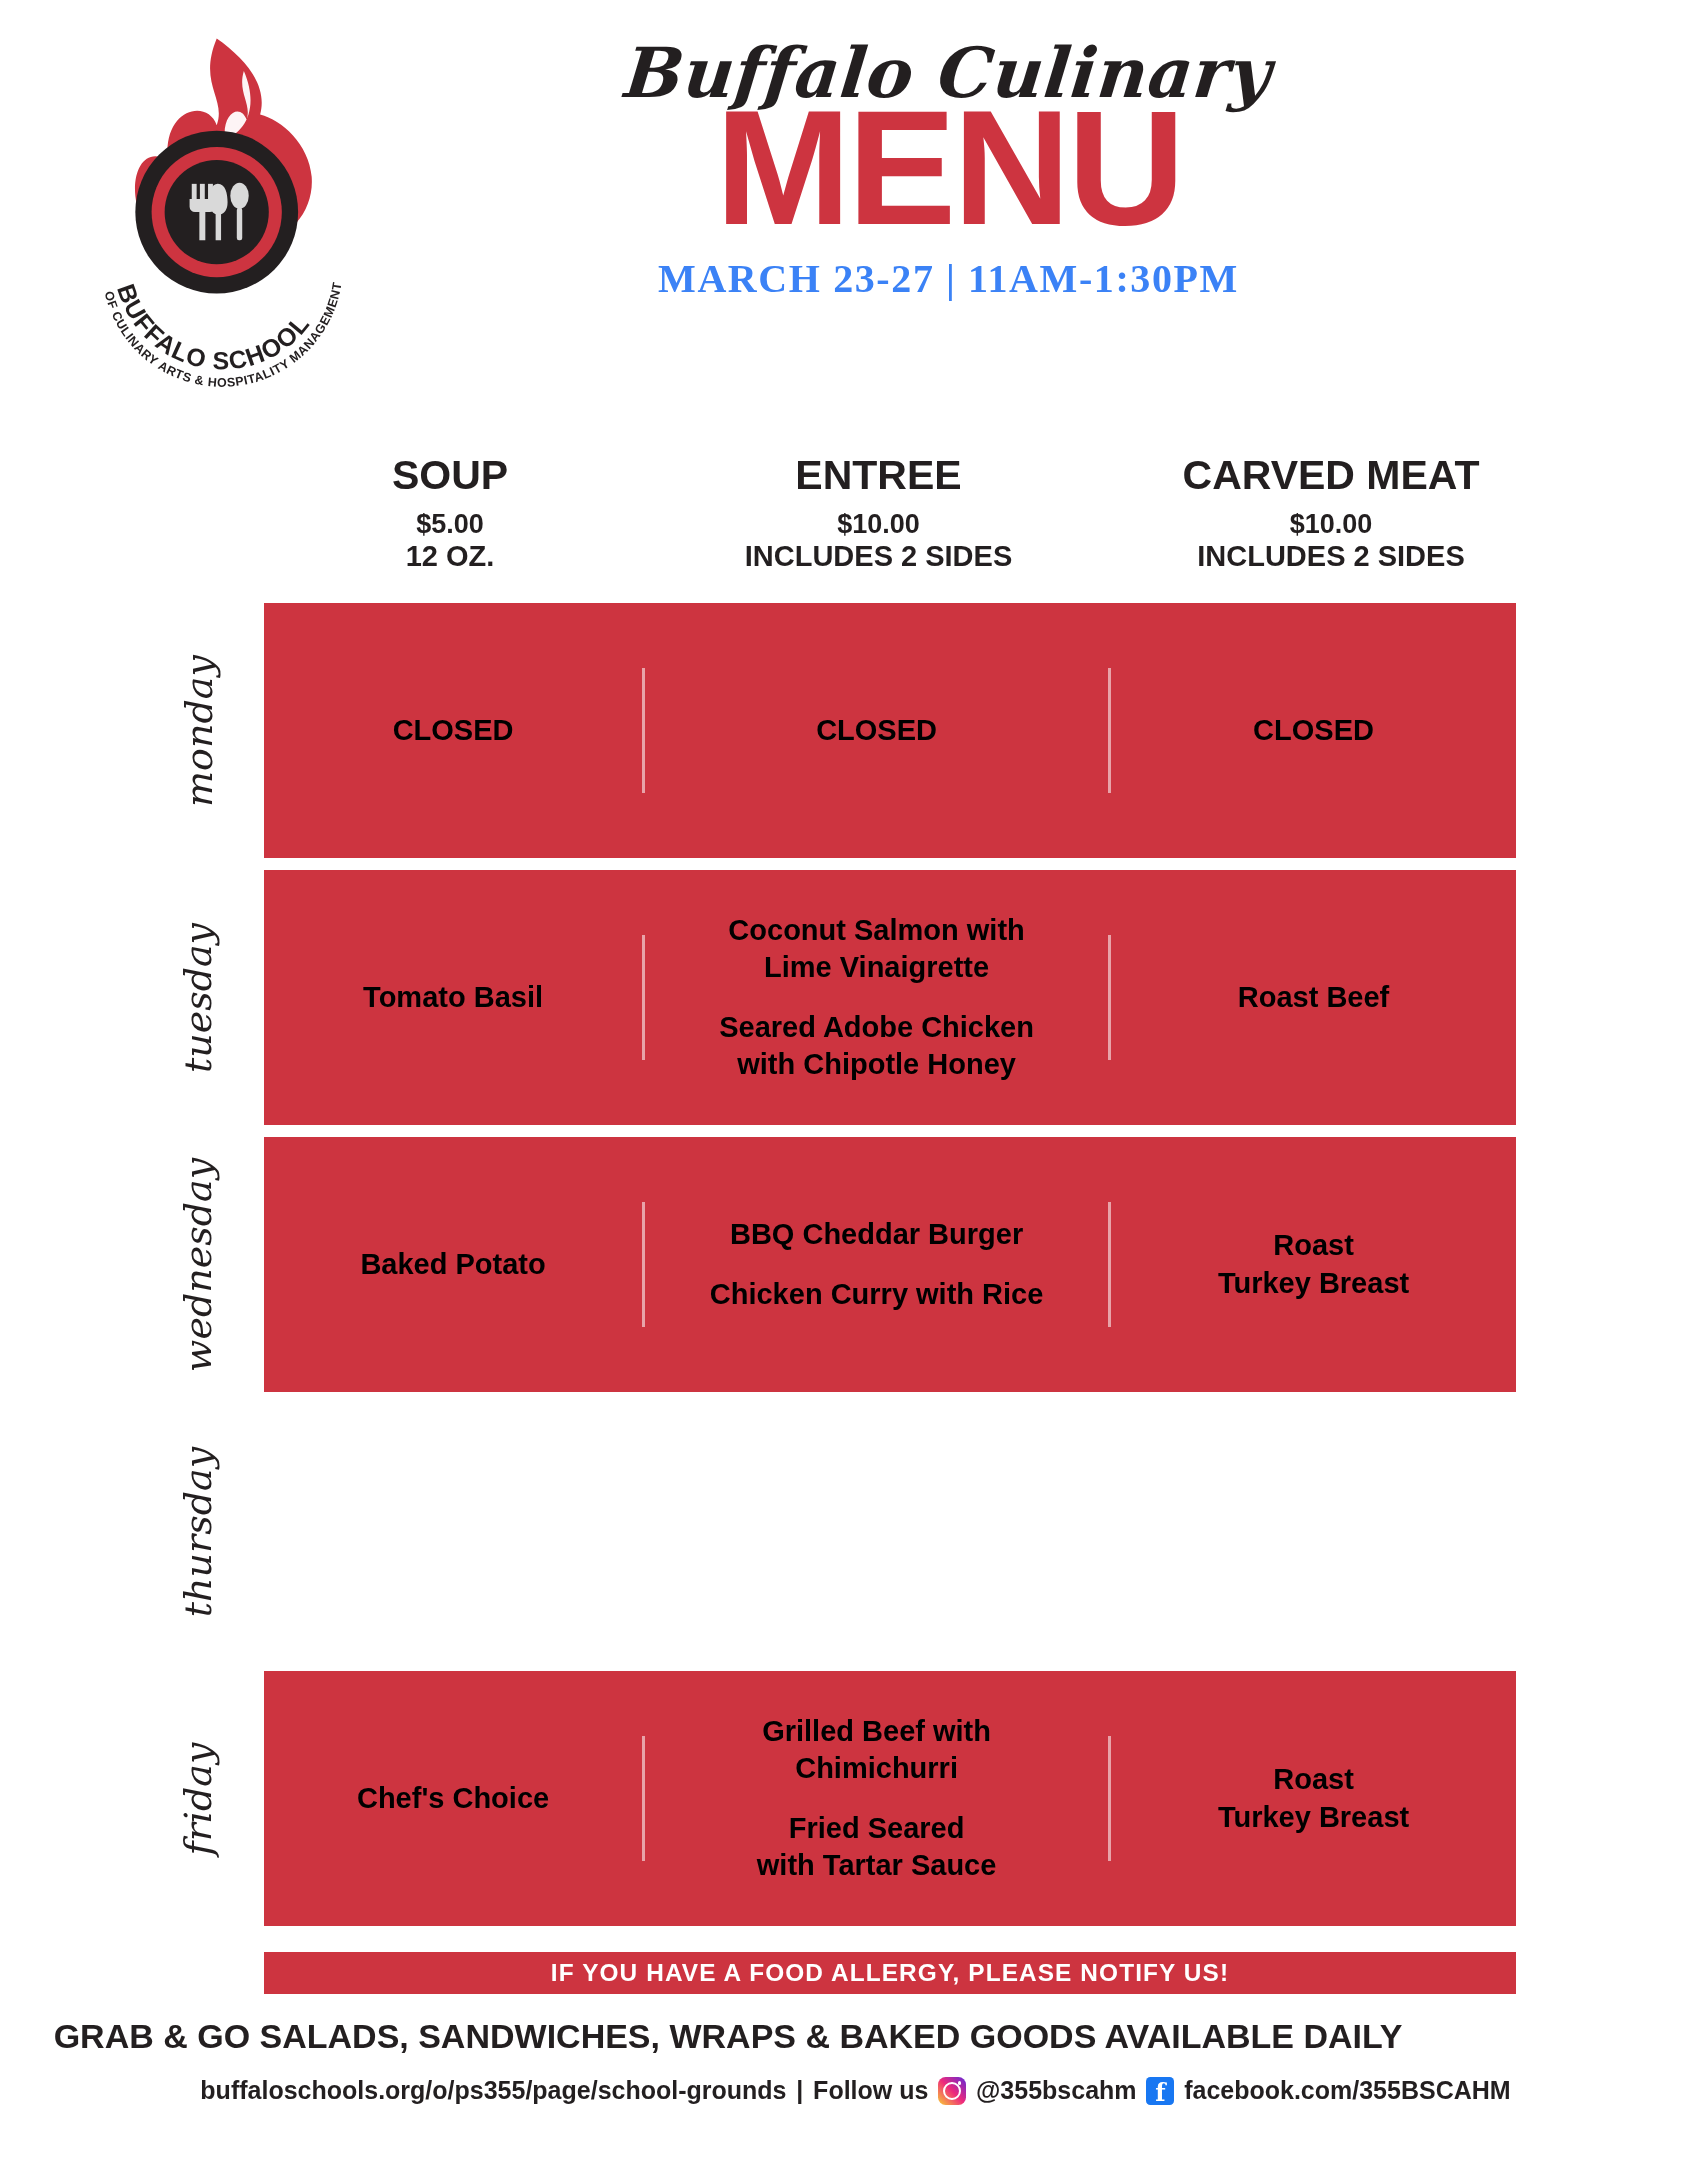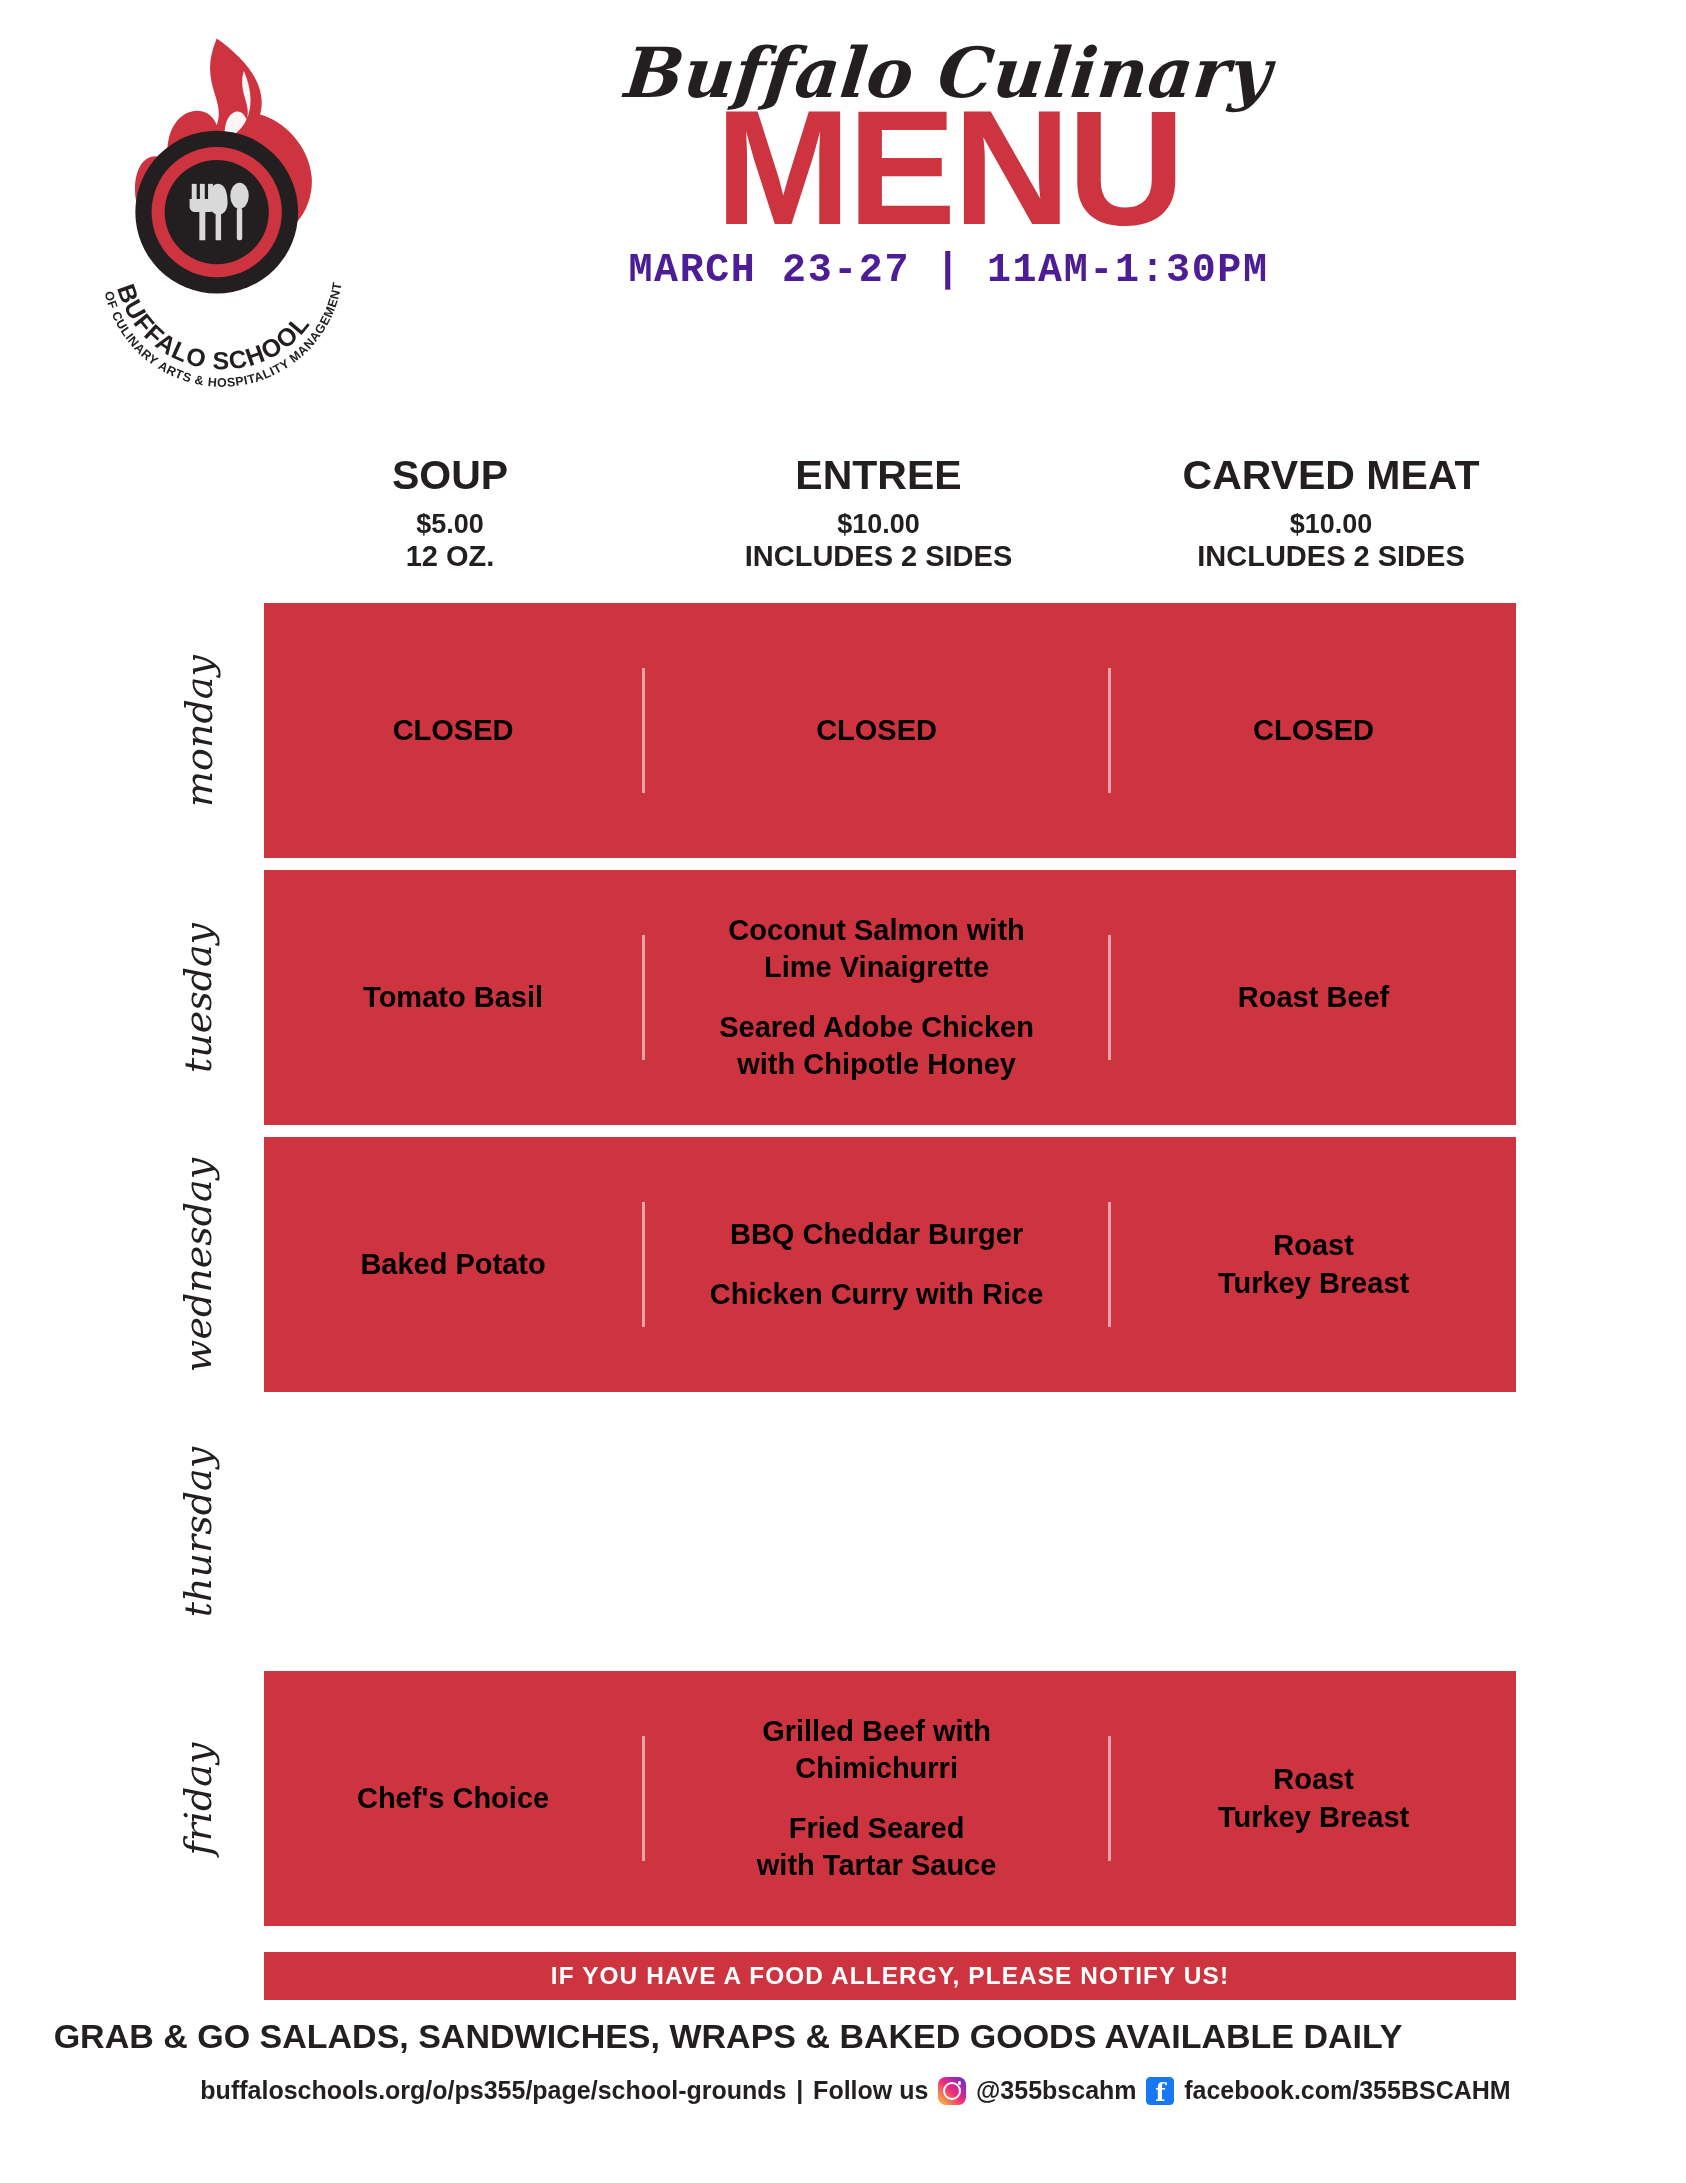--- a/index.html
+++ b/index.html
@@ -50,26 +50,26 @@
   .menu-word {
     font-family: "Liberation Sans", sans-serif;
     font-weight: bold;
     font-size: 163px;
     line-height: 0.92;
     color: #cd3440;
     letter-spacing: -3.3px;
     margin-top: -14px;
   }
   .date-line {
-    font-family: Liberation Mono, monospace;
+    font-family: Liberation Serif, serif;
     font-weight: bold;
     font-size: 40px;
     letter-spacing: 1.6px;
-    color: #4c1d95;
-    margin-top: 5px;
+    color: #3b82f6;
+    margin-top: 12px;
   }
 
   
   .col-heads {
     position: absolute;
     left: 260px;
     top: 454px;
     width: 1285px;
     display: flex;
   }
@@ -160,21 +160,21 @@
   }
   .divider.d1 { height: 125px; }
   .divider.d2 { height: 125px; }
 
   
   .allergy {
     position: absolute;
     left: 264px;
     top: 1952px;
     width: 1252px;
-    height: 48px;
+    height: 42px;
     background: #cd3440;
     color: #ffffff;
     font-weight: bold;
     font-size: 24.4px;
     letter-spacing: 1.1px;
     display: flex;
     align-items: center;
     justify-content: center;
     text-align: center;
   }

